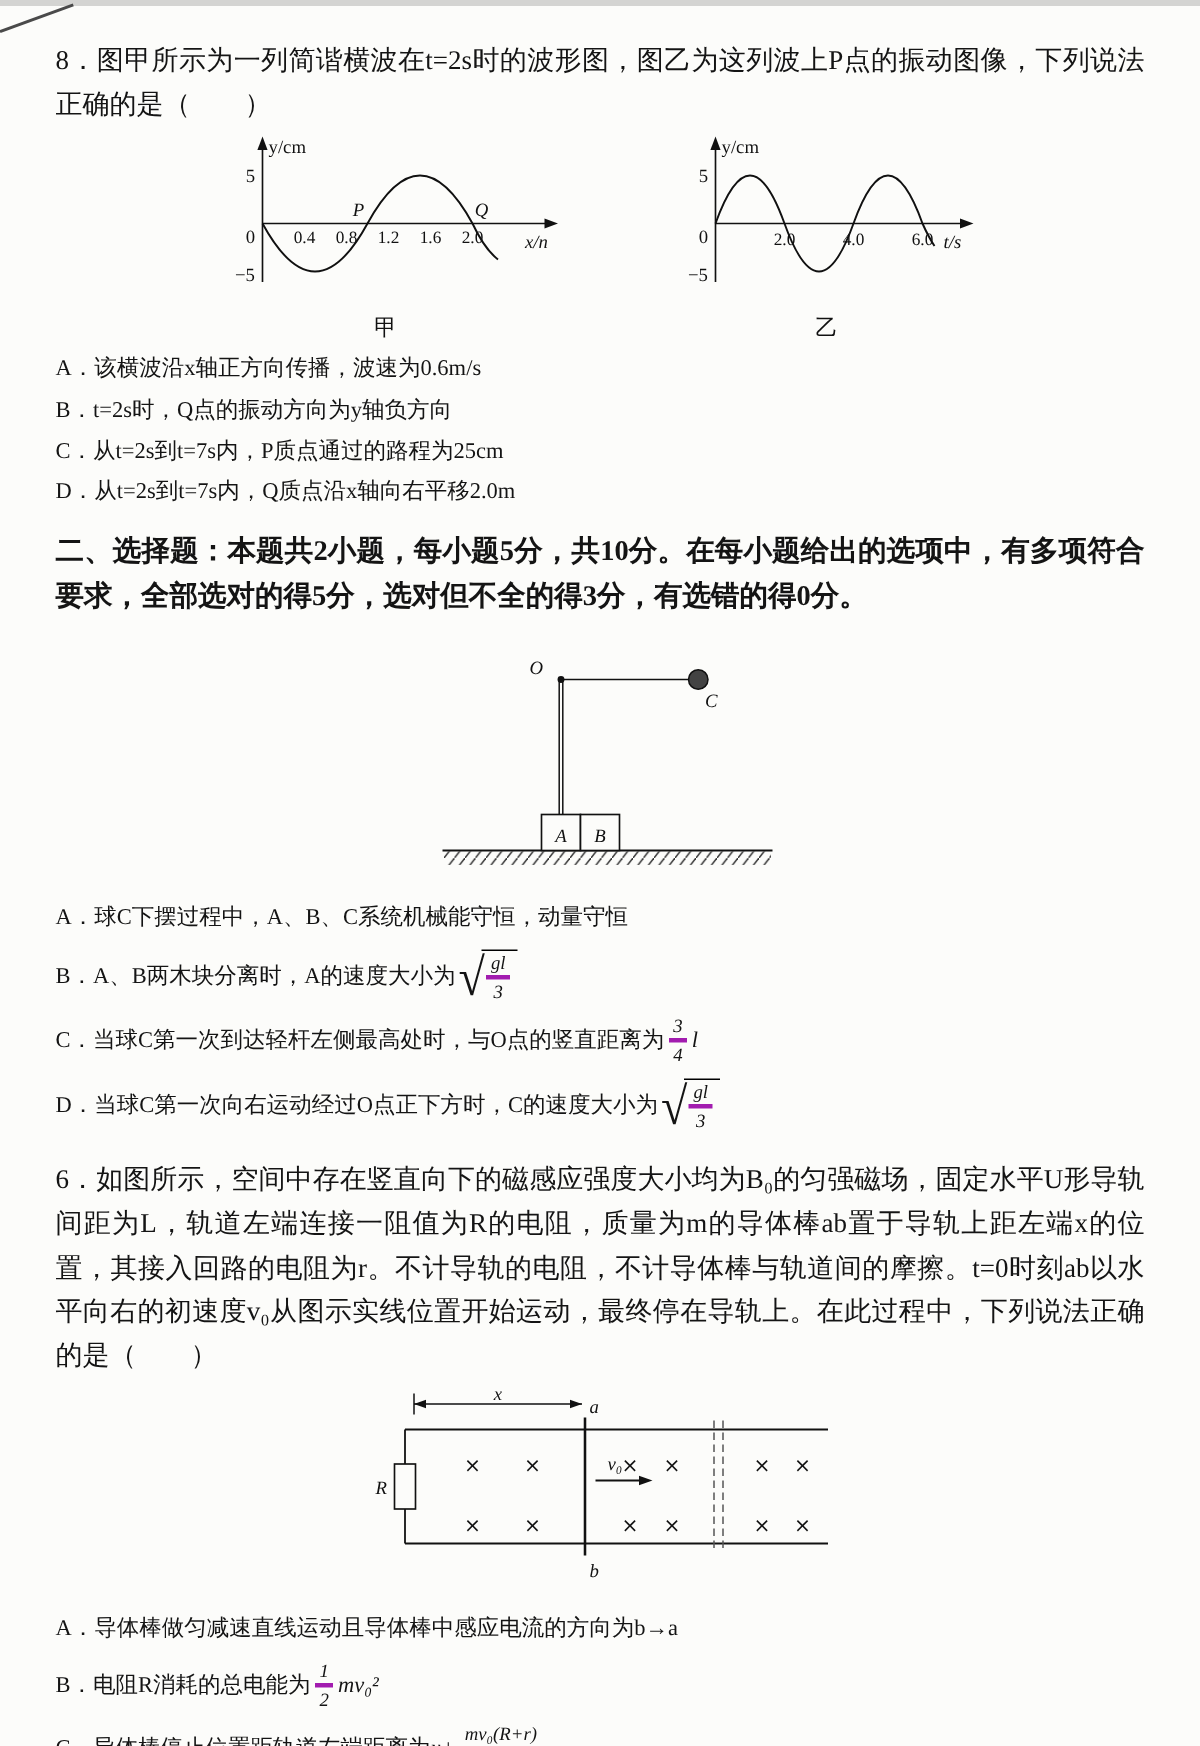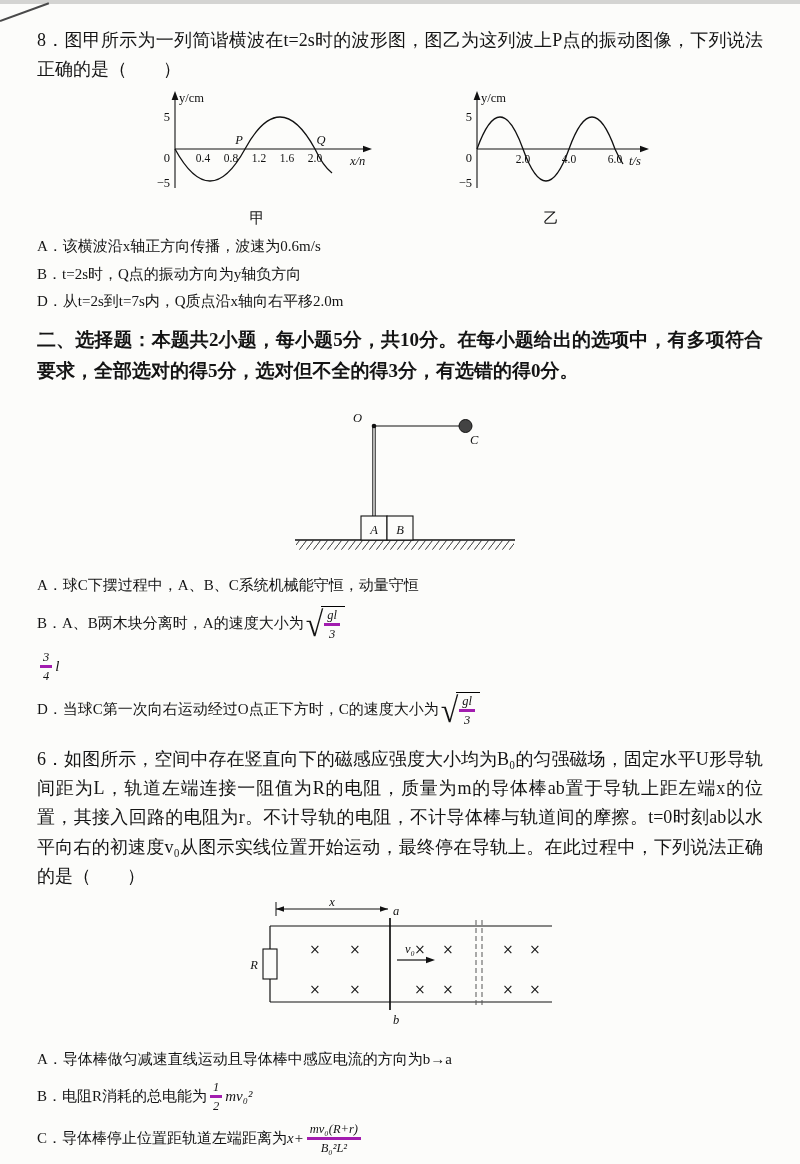--- a/index.html
+++ b/index.html
@@ -85,20 +85,21 @@
       <text class="tick" x="118" y="76" text-anchor="middle">4.0</text>
       <text class="tick" x="164" y="76" text-anchor="middle">6.0</text>
       <text class="svgtxt svgvar" x="178" y="78">t/s</text>
       <text class="cap" x="100" y="136" text-anchor="middle">乙</text>
     </svg>
   </div>
 
   <div class="opts">
     <div class="opt">A．该横波沿x轴正方向传播，波速为0.6m/s</div>
     <div class="opt">B．t=2s时，Q点的振动方向为y轴负方向</div>
+    <div class="opt">C．从t=2s到t=7s内，P质点通过的路程为25cm</div>
     <div class="opt">D．从t=2s到t=7s内，Q质点沿x轴向右平移2.0m</div>
   </div>
 
   <div class="sec-title">二、选择题：本题共2小题，每小题5分，共10分。在每小题给出的选项中，有多项符合要求，全部选对的得5分，选对但不全的得3分，有选错的得0分。</div>
 
 
   <div class="figrow-c">
     <svg width="320" height="172" viewBox="0 0 320 172">
       <defs>
         <pattern id="hatch9" width="7" height="9" patternUnits="userSpaceOnUse">
@@ -130,20 +131,21 @@
   <div class="opts">
     <div class="opt">A．球C下摆过程中，A、B、C系统机械能守恒，动量守恒</div>
     <div class="opt tall">
       <span>B．A、B两木块分离时，A的速度大小为</span>
       <span class="sqrt">
         <span class="sqrt-sym">√</span>
         <span class="sqrt-body"><span class="frac"><span class="num">gl</span><span class="den">3</span></span></span>
       </span>
     </div>
     <div class="opt tall">
+      <span>C．当球C第一次到达轻杆左侧最高处时，与O点的竖直距离为</span>
       <span class="frac">
           <span class="num">3</span>
           <span class="den">4</span>
         </span>
       <span class="var">l</span>
     </div>
     <div class="opt tall">
       <span>D．当球C第一次向右运动经过O点正下方时，C的速度大小为</span>
       <span class="sqrt">
         <span class="sqrt-sym">√</span>

